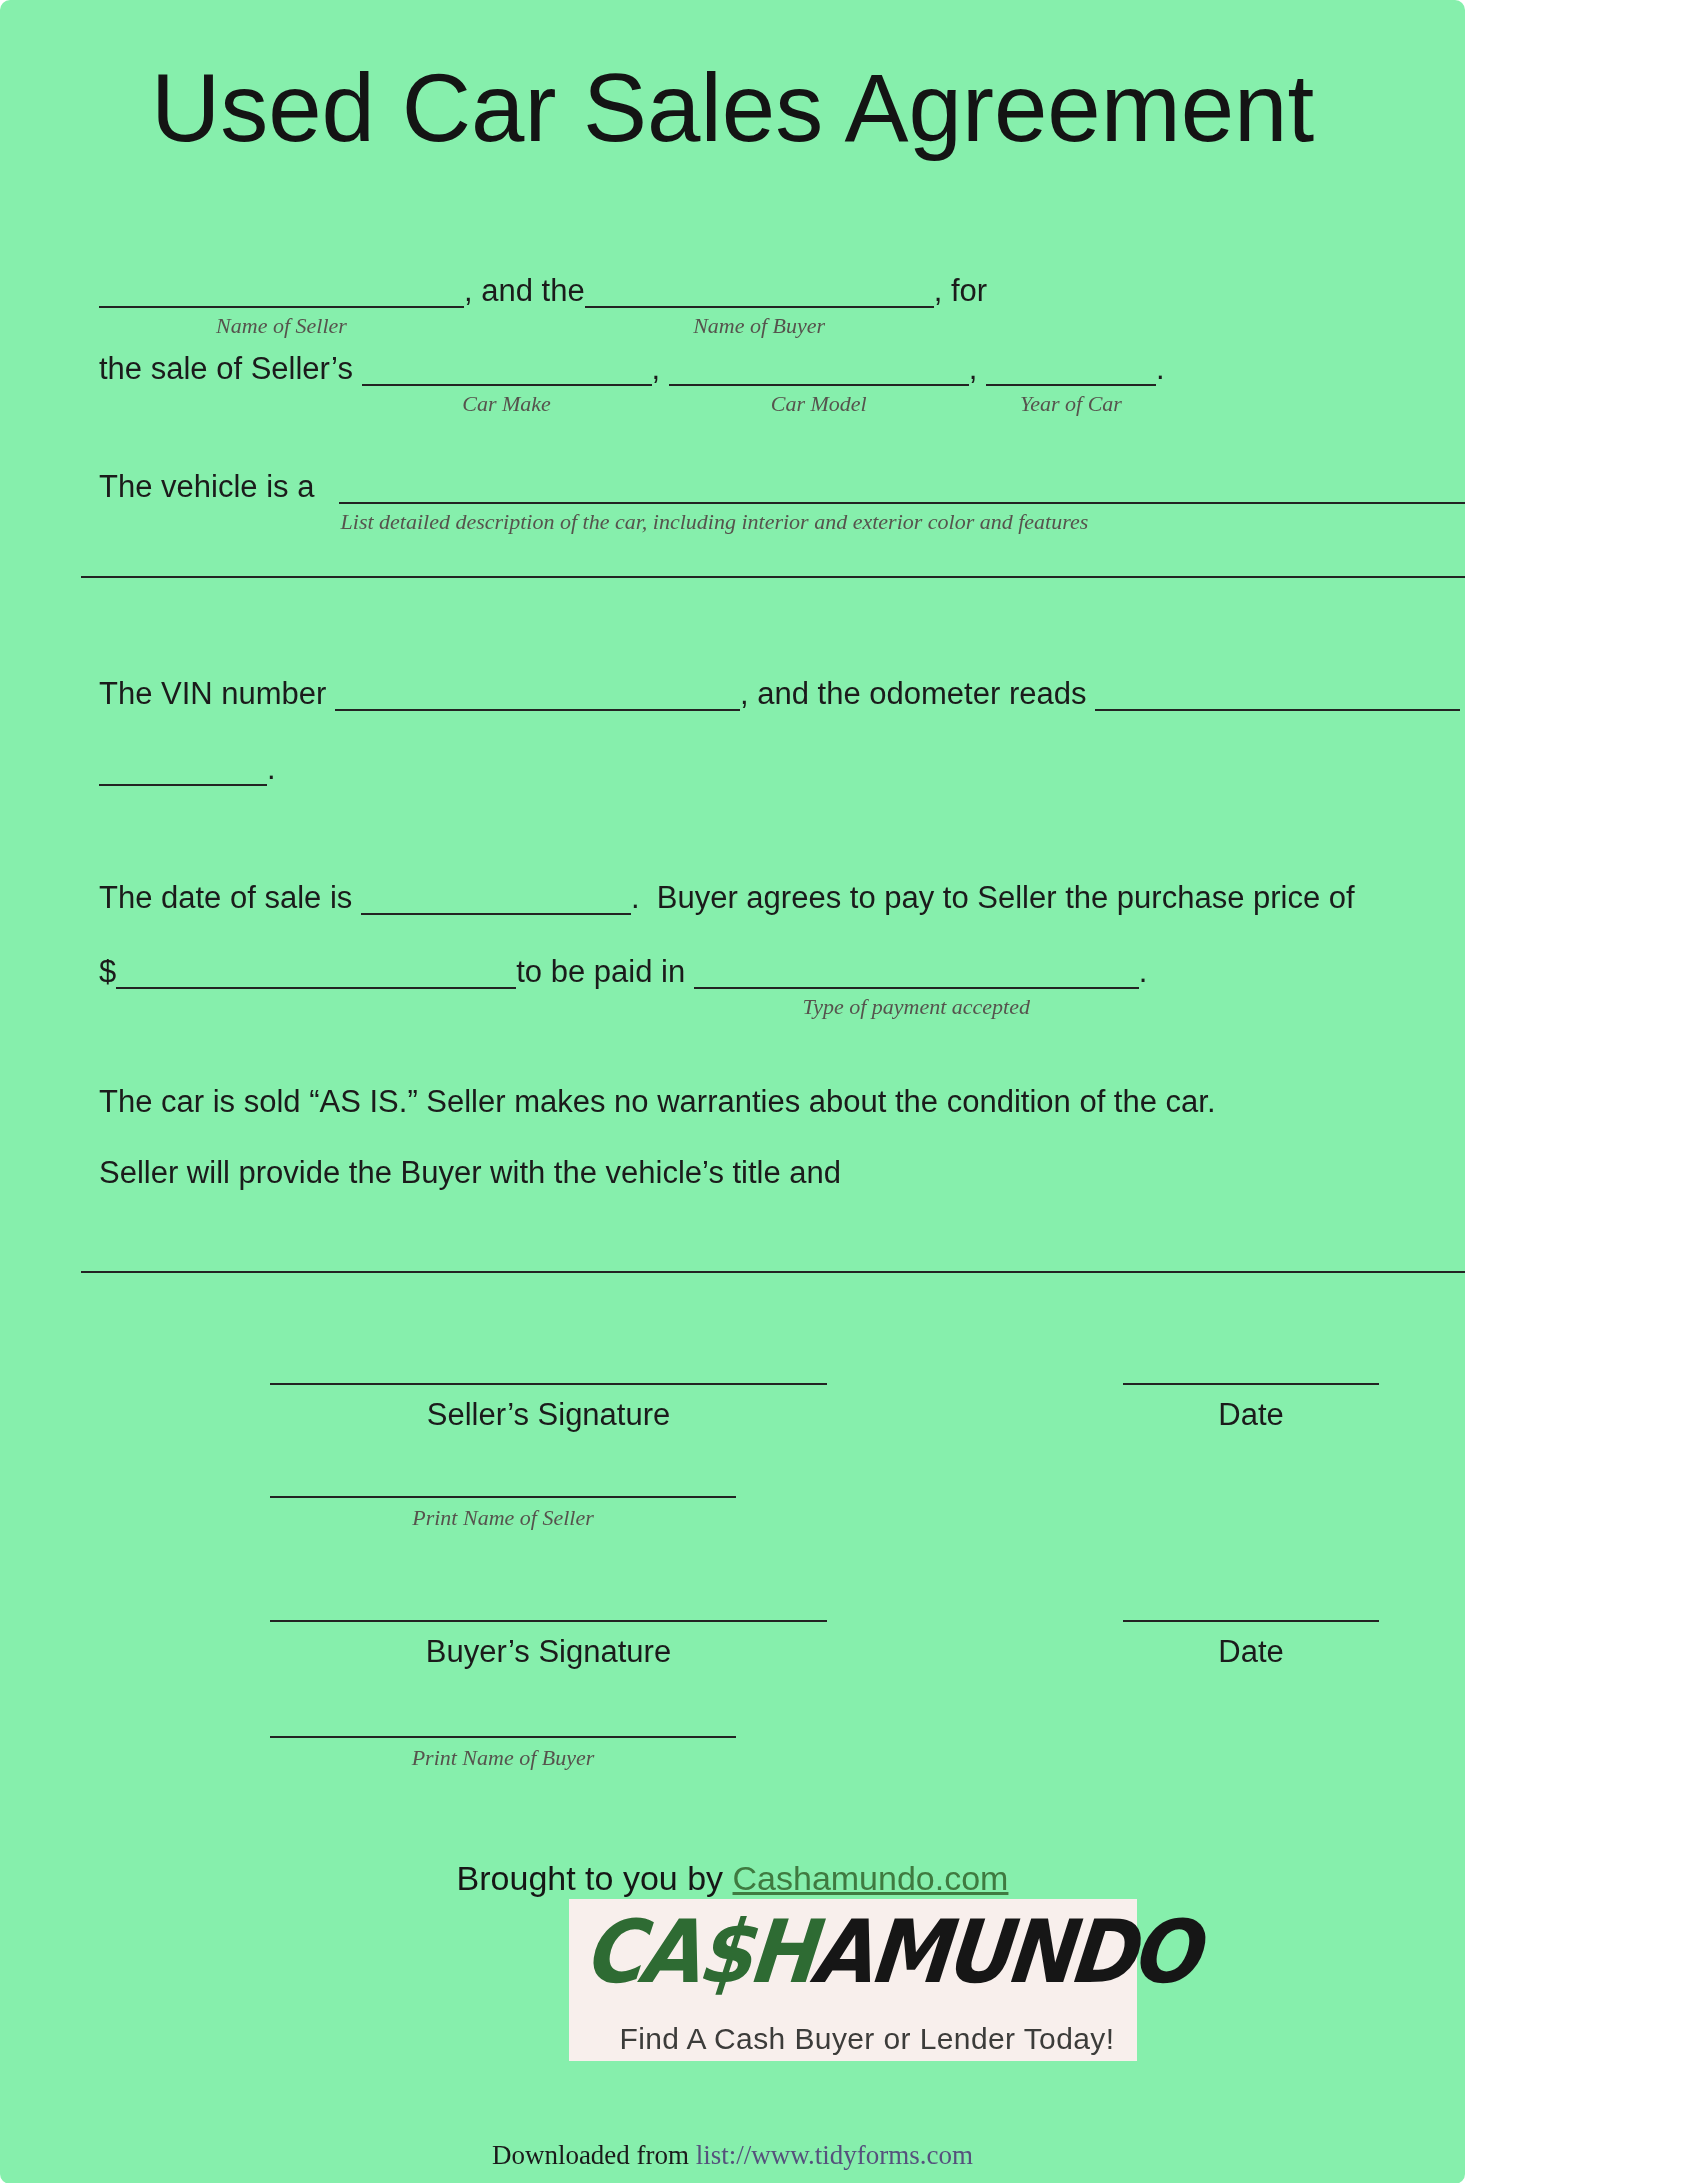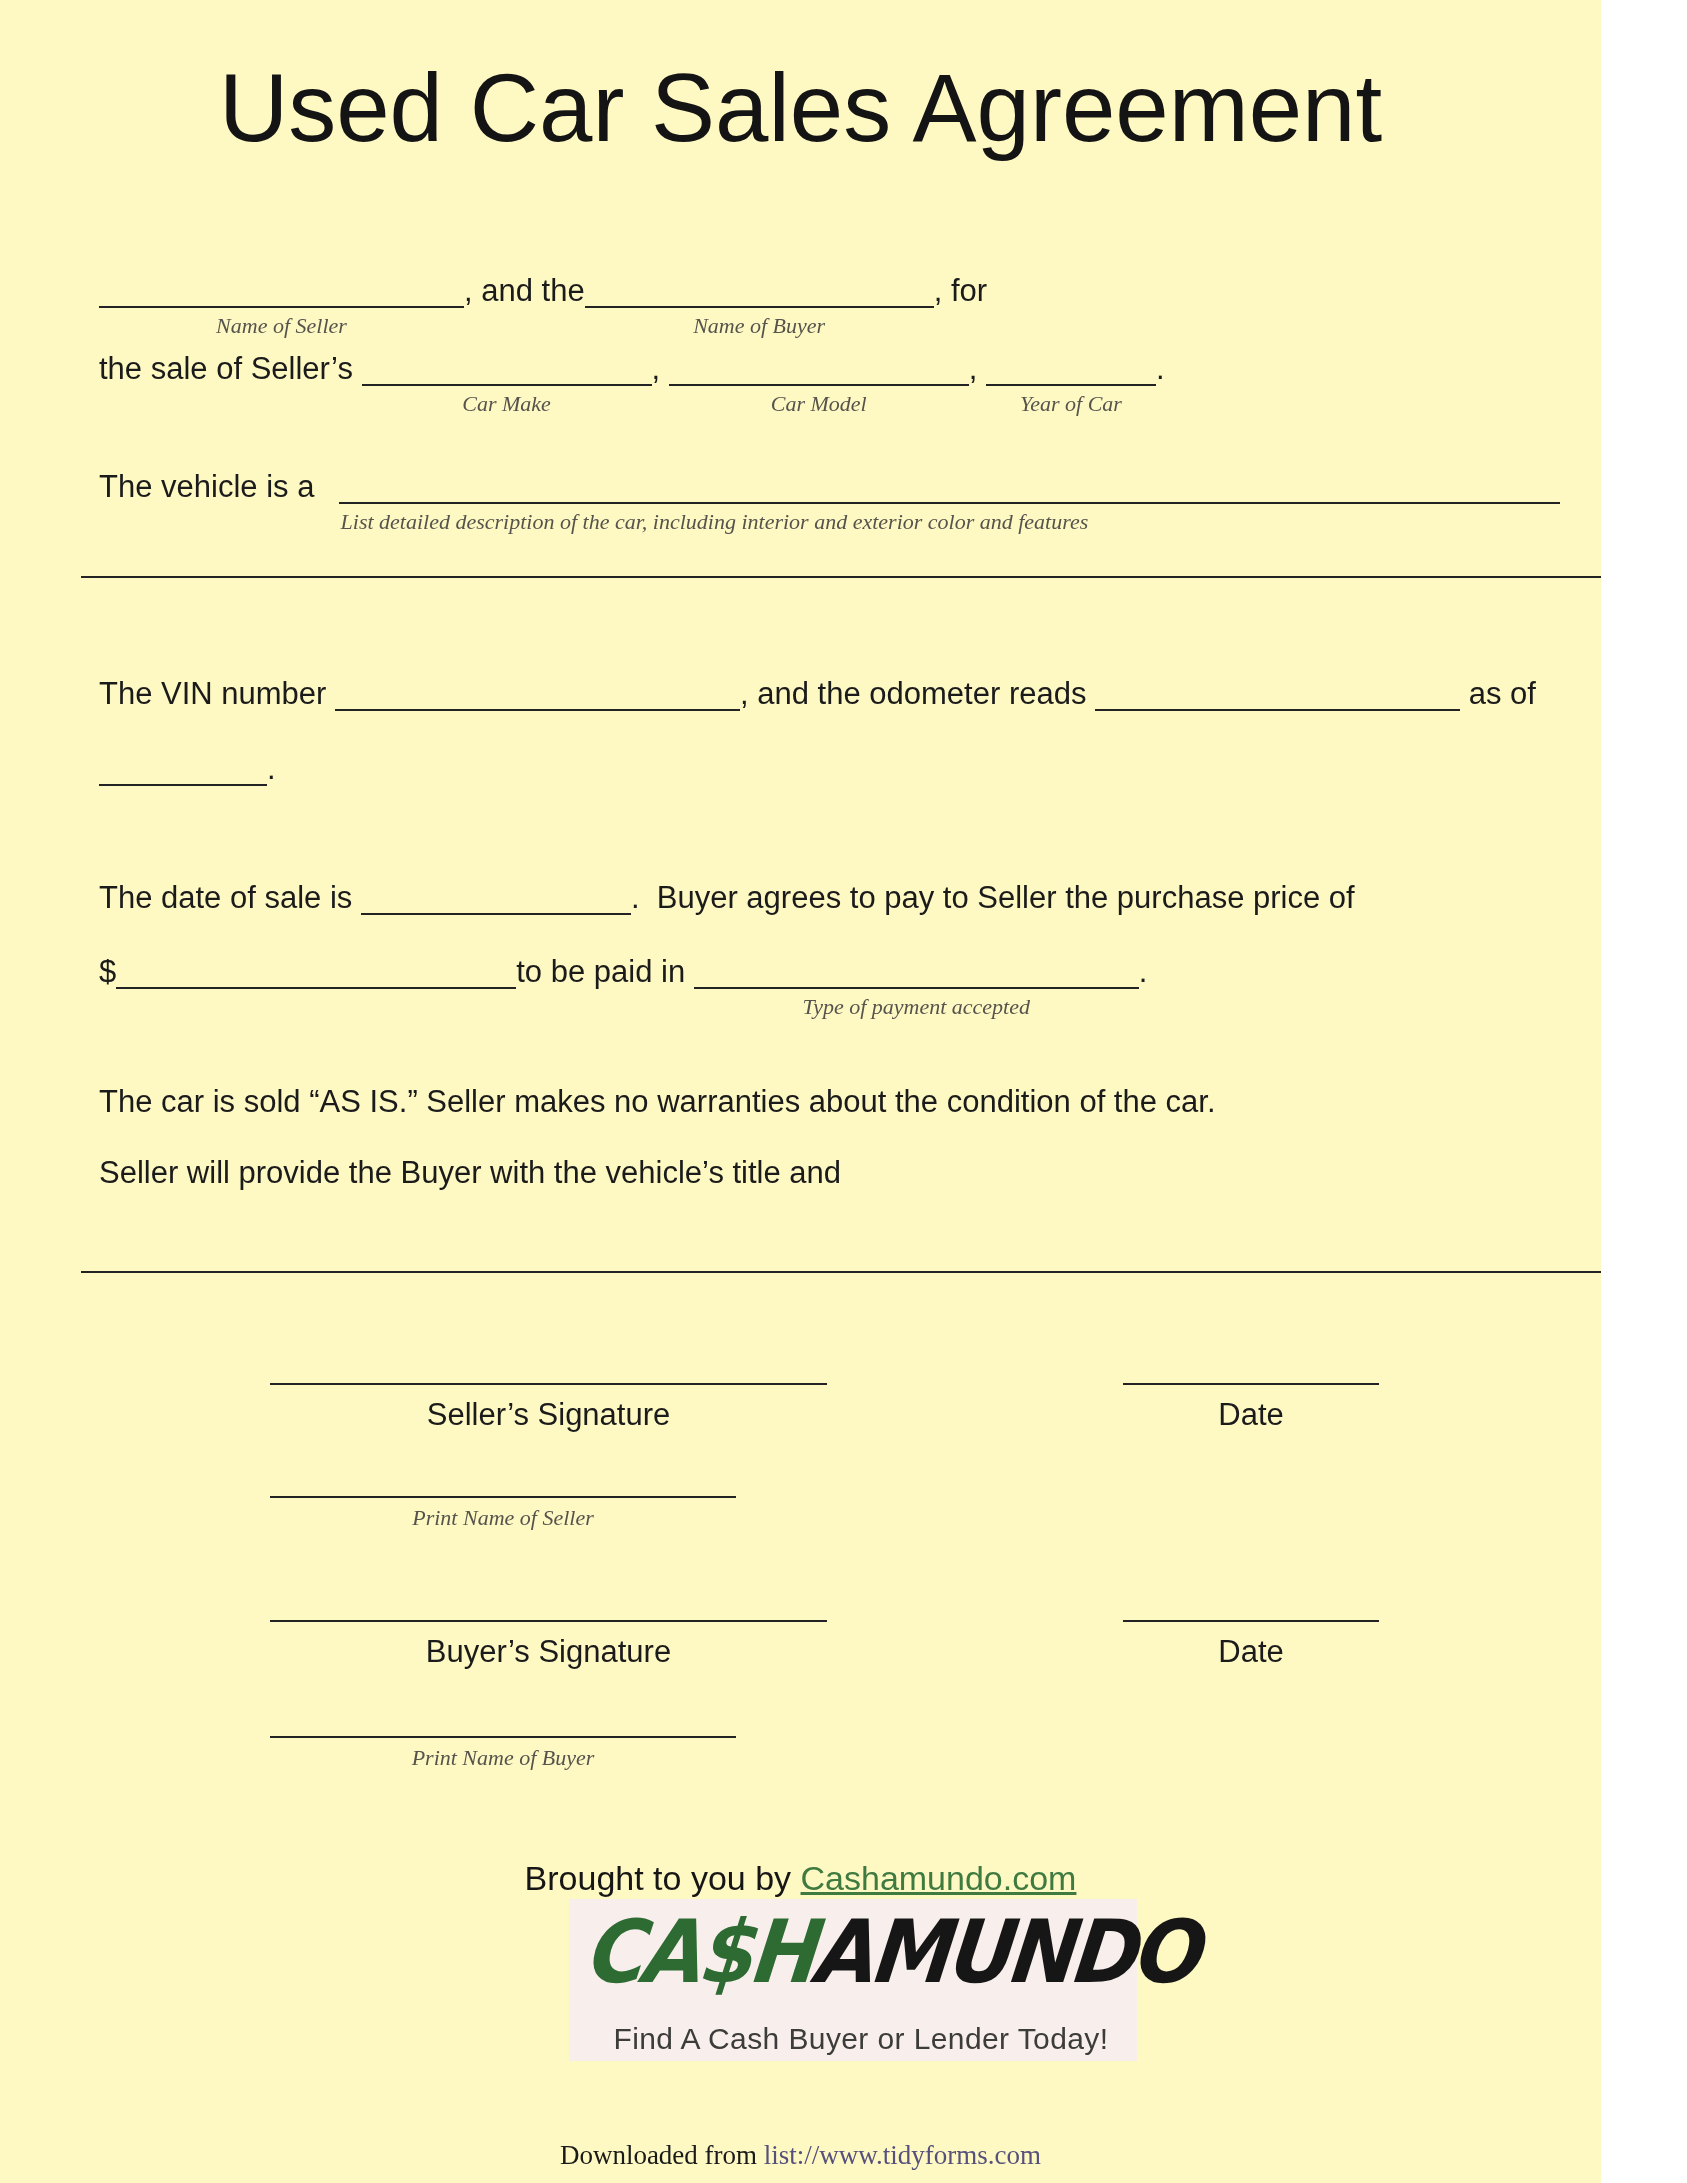--- a/index.html
+++ b/index.html
@@ -1,17 +1,17 @@
 <!DOCTYPE html>
 <html style="font-size:14px"><head>
 <meta charset="utf-8">
 <style>
   html,body{margin:0;padding:0;background:#ffffff;}
-  #page{position:relative;width:1601px;height:2184px;background:#fef9c3;
-        font-family:"Liberation Sans",sans-serif;color:#1b1b1b;overflow:hidden;}
+  #page{position:relative;width:1465px;height:2184px;background:#86efac;
+        font-family:"Liberation Sans",sans-serif;color:#1b1b1b;overflow:hidden;border-radius:10px;}
 
   .title{position:absolute;top:54px;left:0;width:100%;text-align:center;margin:0;
          font-weight:400;font-size:96px;line-height:107px;color:#141414;}
 
   .row{position:absolute;left:99px;font-size:31px;line-height:40px;white-space:nowrap;}
   .row span{white-space:pre;}
 
   
   .bl{display:inline-block;height:26px;border-bottom:2.6px solid #232323;
       position:relative;top:7px;vertical-align:baseline;}
@@ -33,21 +33,21 @@
            font-size:34px;line-height:42px;color:#161616;}
   .brought .link{color:#3f7a40;text-decoration:underline;cursor:pointer;}
 
   .logobox{position:absolute;left:569px;top:1899px;width:568px;height:162px;background:#f8efec;}
   .logotext{position:absolute;top:1.7px;left:0;width:100%;text-align:center;
             font-family:"DejaVu Sans",sans-serif;font-weight:bold;font-style:italic;
             font-size:87px;line-height:103px;letter-spacing:-4.4px;
             transform:skewX(-8deg) scaleX(0.92);}
   .logotext .green{color:#2e6b33;}
   .logotext .black{color:#161616;}
-  .tagline{position:absolute;bottom:5.2px;left:8px;width:100%;text-align:center;
+  .tagline{position:absolute;bottom:5.2px;left:14px;width:100%;text-align:center;
            font-size:30px;line-height:35px;color:#3c3c3a;letter-spacing:0.4px;}
 
   .downloaded{position:absolute;top:2138px;left:0;width:100%;text-align:center;
               font-family:"Liberation Serif",serif;font-size:27px;line-height:35px;color:#1a1a1a;}
   .downloaded .url{color:#55517c;cursor:pointer;}
 </style>
 </head>
 <body>
 
 <div id="page">

